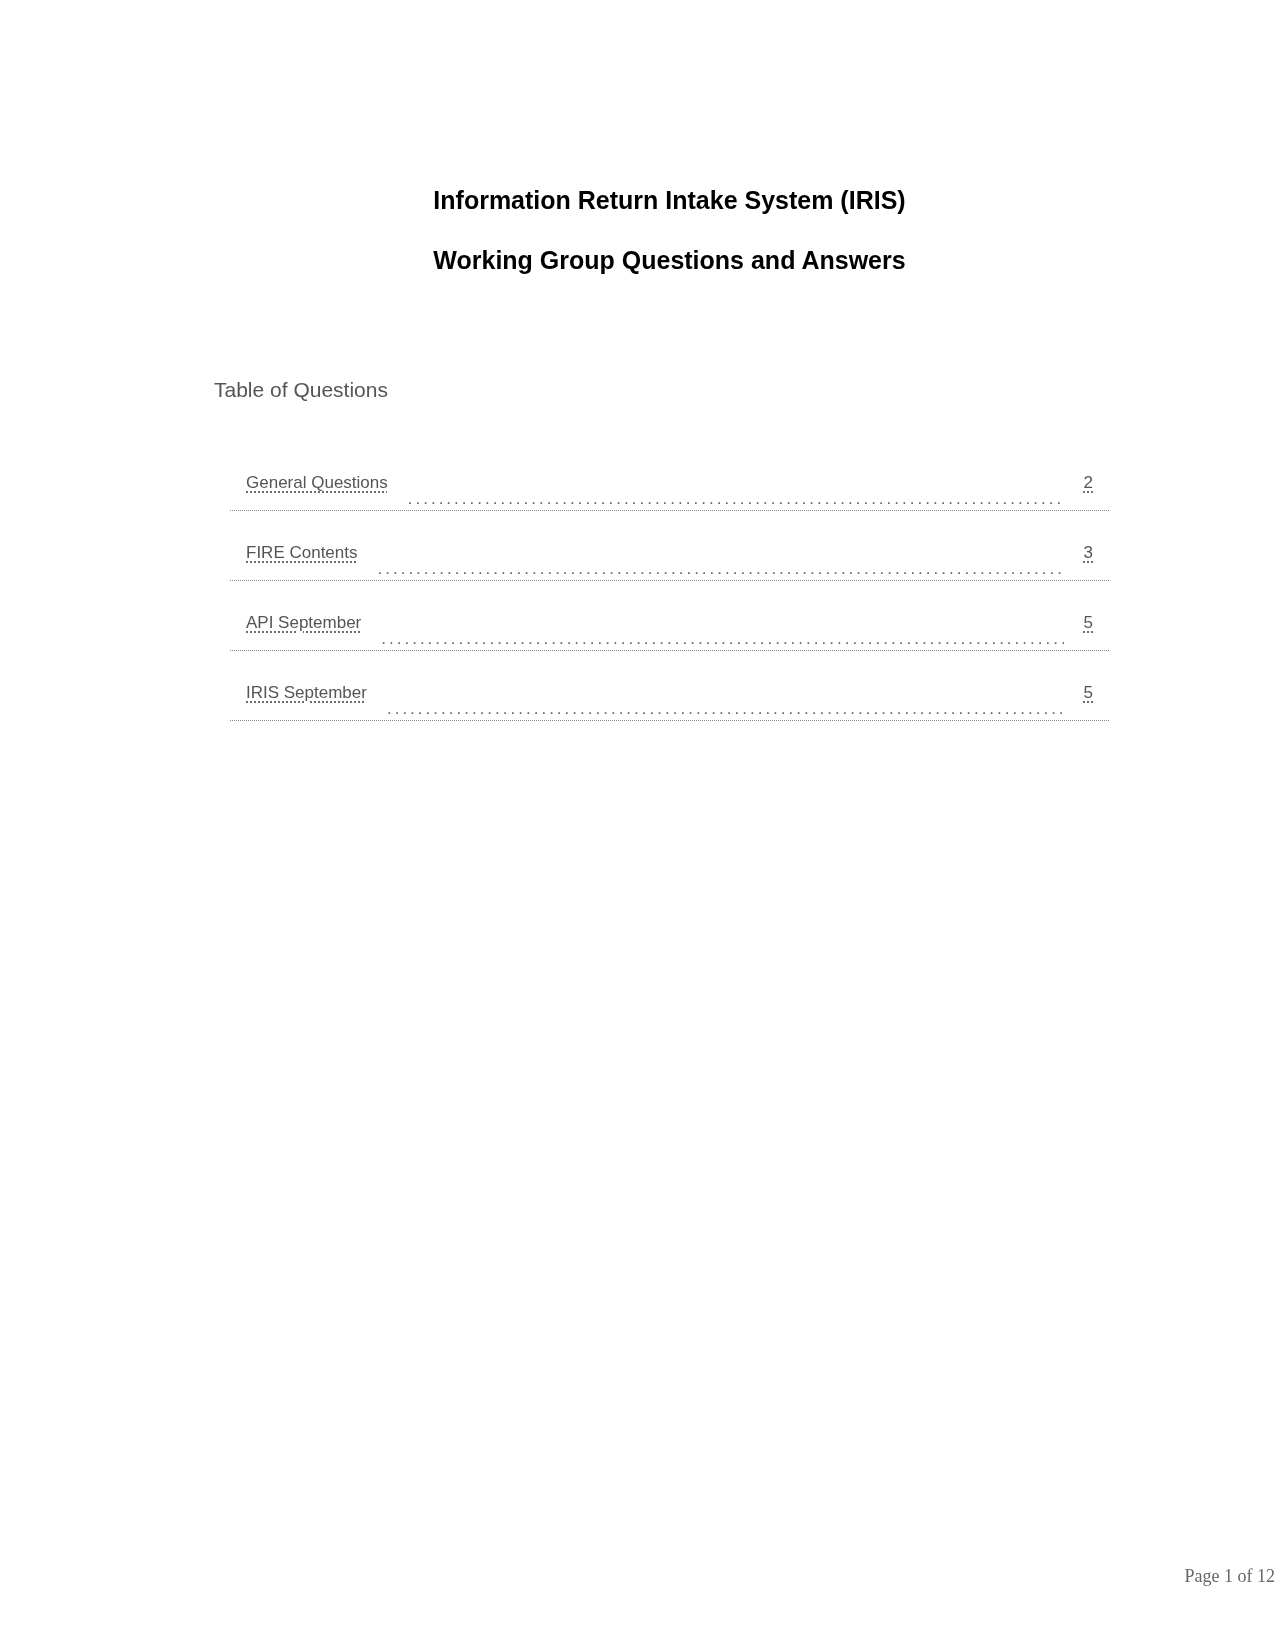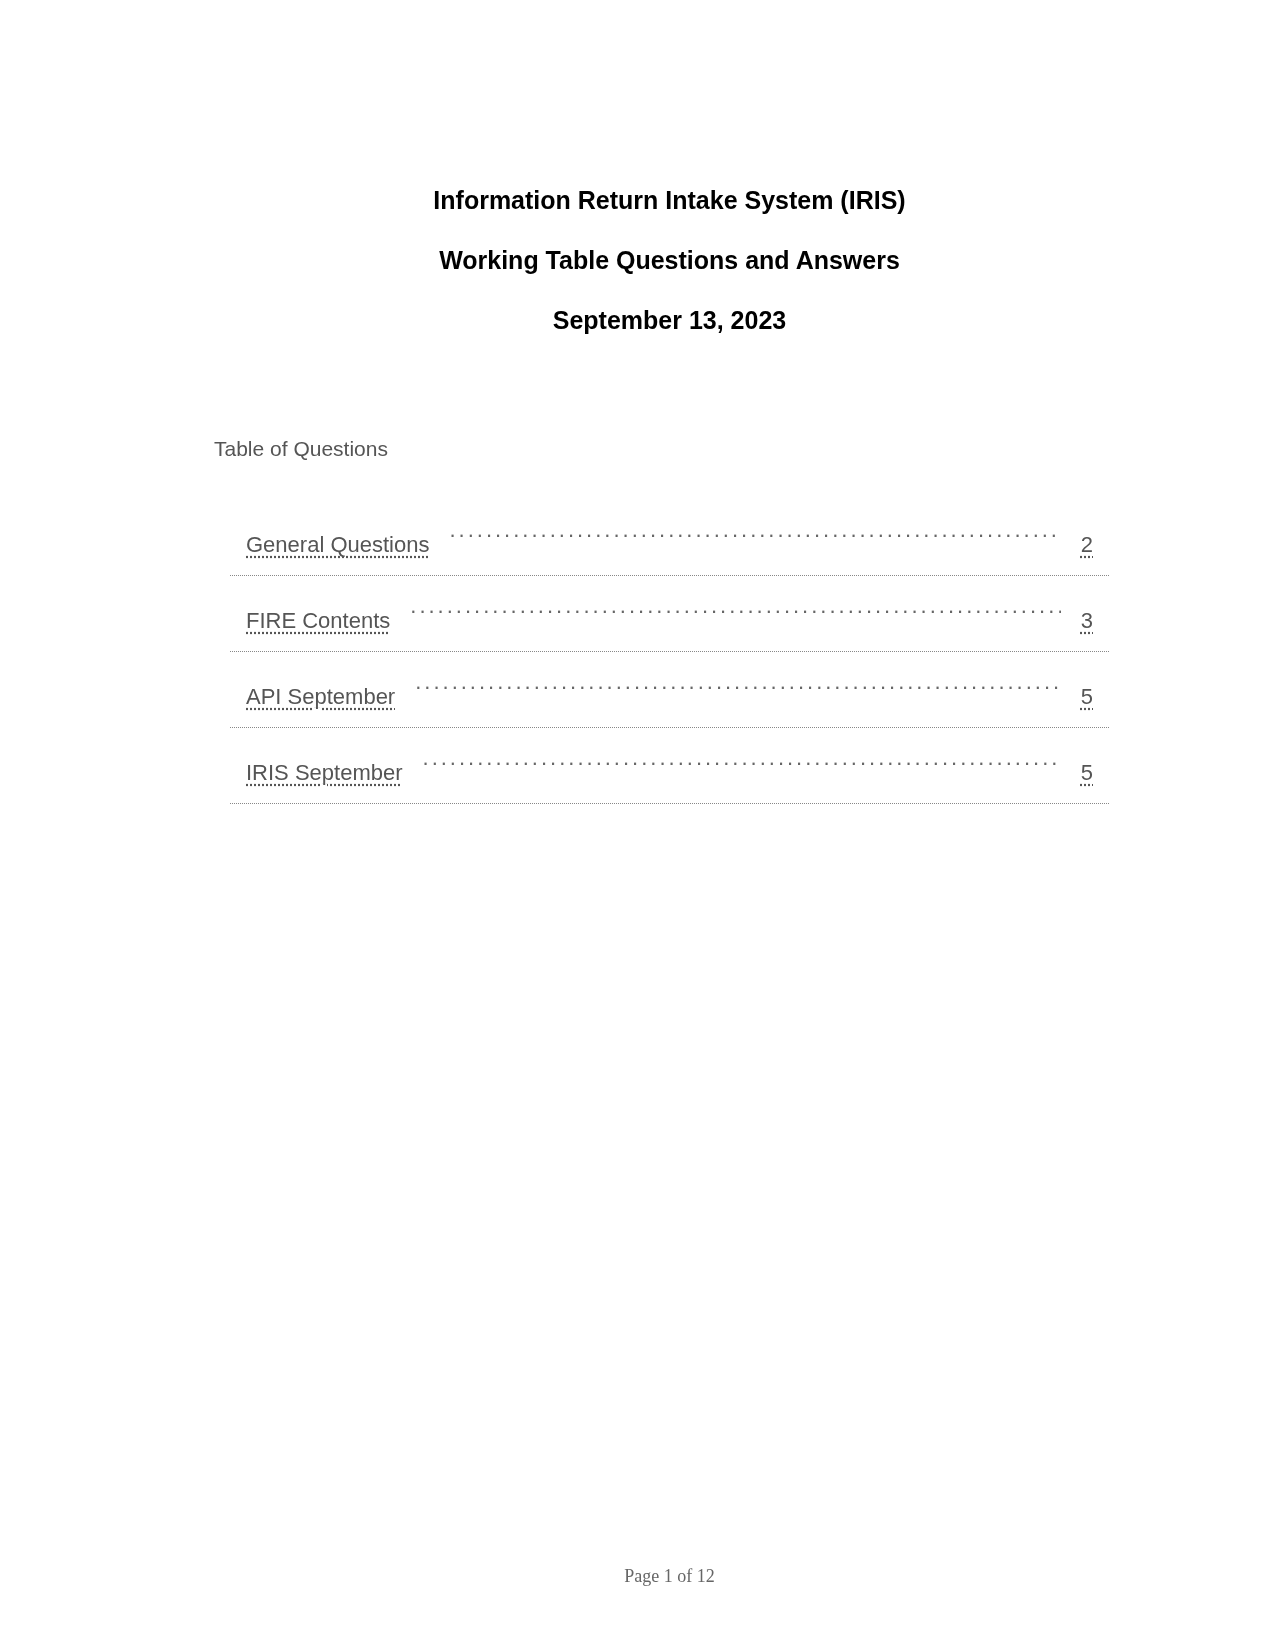--- a/index.html
+++ b/index.html
@@ -32,22 +32,22 @@
     .toc-heading {
       font-size: 21px;
       color: #555;
       margin-bottom: 55px;
     }
     .toc-list {
       list-style: none;
     }
     .toc-item {
       display: flex;
-      align-items: flex-start;
-      font-size: 22px;
+      align-items: flex-end;
+      font-size: 17px;
       color: #555;
       margin-bottom: 8px;
       border-bottom: 1px dotted #888;
       padding-bottom: 1px;
     }
     .toc-label {
       white-space: nowrap;
       text-decoration: underline;
       text-decoration-style: dotted;
       text-underline-offset: 4px;
@@ -72,35 +72,34 @@
       white-space: nowrap;
       text-decoration: underline;
       text-decoration-style: dotted;
       text-underline-offset: 4px;
     }
     .footer {
       position: absolute;
       bottom: 95px;
       left: 0;
       right: 0;
-      text-align: center;
+      text-align: right;
       font-size: 18px;
       color: #666;
       font-family: "Times New Roman", serif;
     }
   </style>
 </head>
 <body>
 
 <div class="page">
 
   <div class="title-block">
     <div class="title-line">Information Return Intake System (IRIS)</div>
-    <div class="title-line">Working Table Questions and Answers</div>
-    <div class="title-line">September 13, 2023</div>
+    <div class="title-line">Working Group Questions and Answers</div>
   </div>
 
   <div class="toc-heading">Table of Questions</div>
 
   <ul class="toc-list">
     <li class="toc-item">
       <span class="toc-label">General Questions</span>
       <span class="toc-leader"></span>
       <span class="toc-page">2</span>
     </li>

